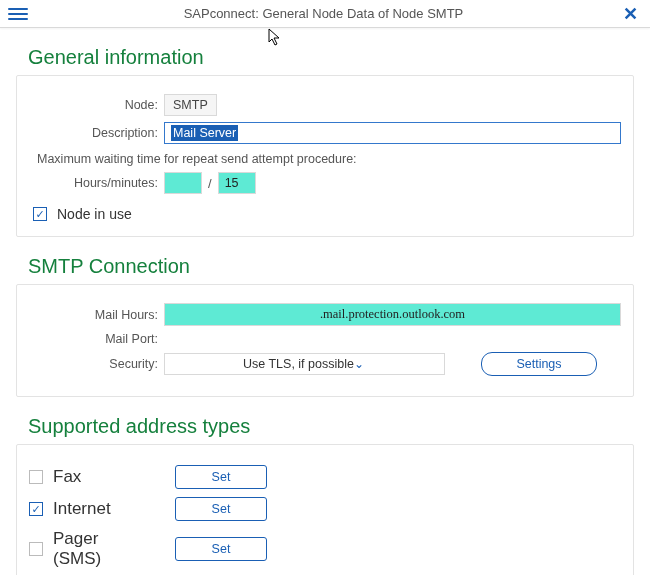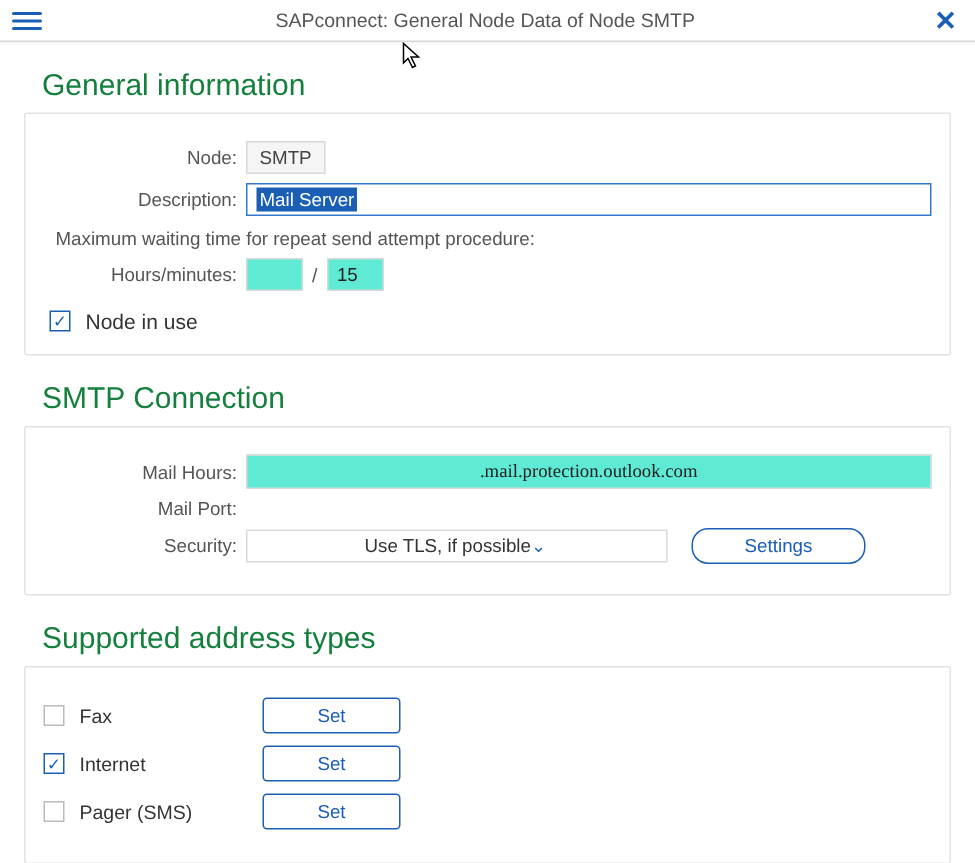--- a/index.html
+++ b/index.html
@@ -151,29 +151,29 @@
   .btn {
     border: 1px solid #1a5fb4;
     color: #1a5fb4;
     background: #fff;
     border-radius: 3px;
     padding: 4px 0;
     font-size: 12.5px;
     cursor: pointer;
     text-align: center;
   }
-  .btn.settings { width: 116px; margin-left: 16px; border-radius: 11px; }
+  .btn.settings { width: 116px; margin-left: 36px; border-radius: 11px; }
   .btn.set { width: 92px; margin-left: 20px; }
   .addr-row {
     display: flex;
     align-items: center;
     margin: 8px 0;
     gap: 10px;
   }
-  .addr-label { width: 92px; color: #333; font-size: 13px; }
+  .addr-label { width: 92px; color: #333; font-size: 17px; }
   .cursor-img {
     position: absolute;
     left: 268px;
     top: 28px;
     pointer-events: none;
   }
 </style>
 </head>
 <body>
 

